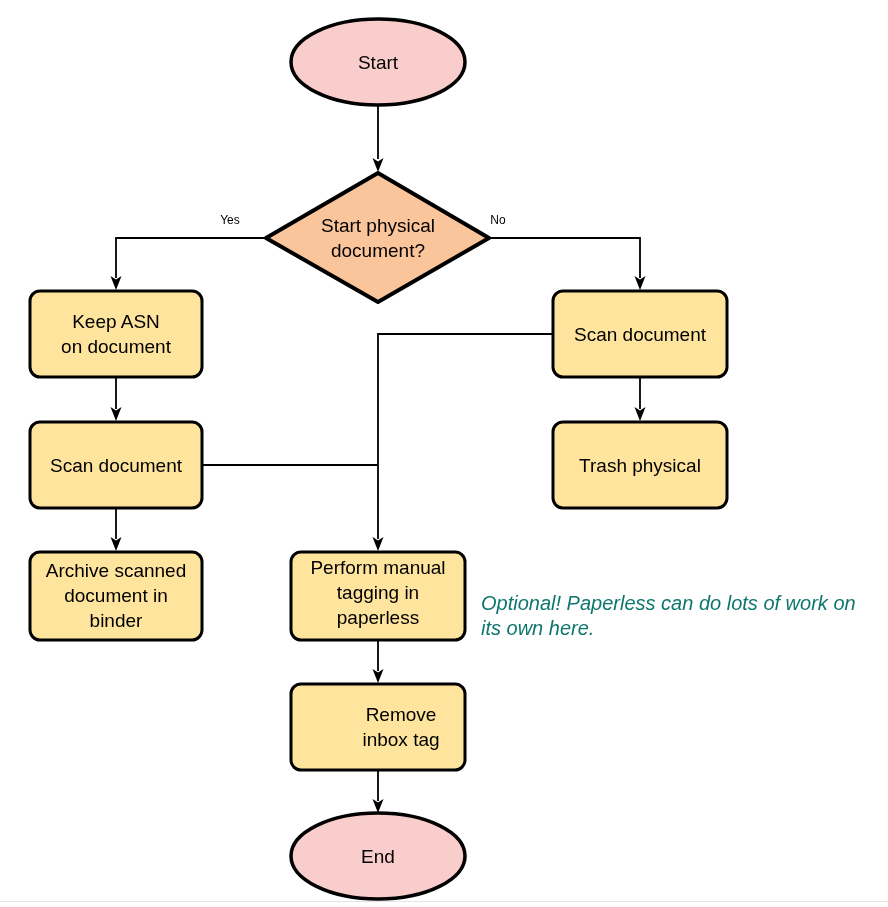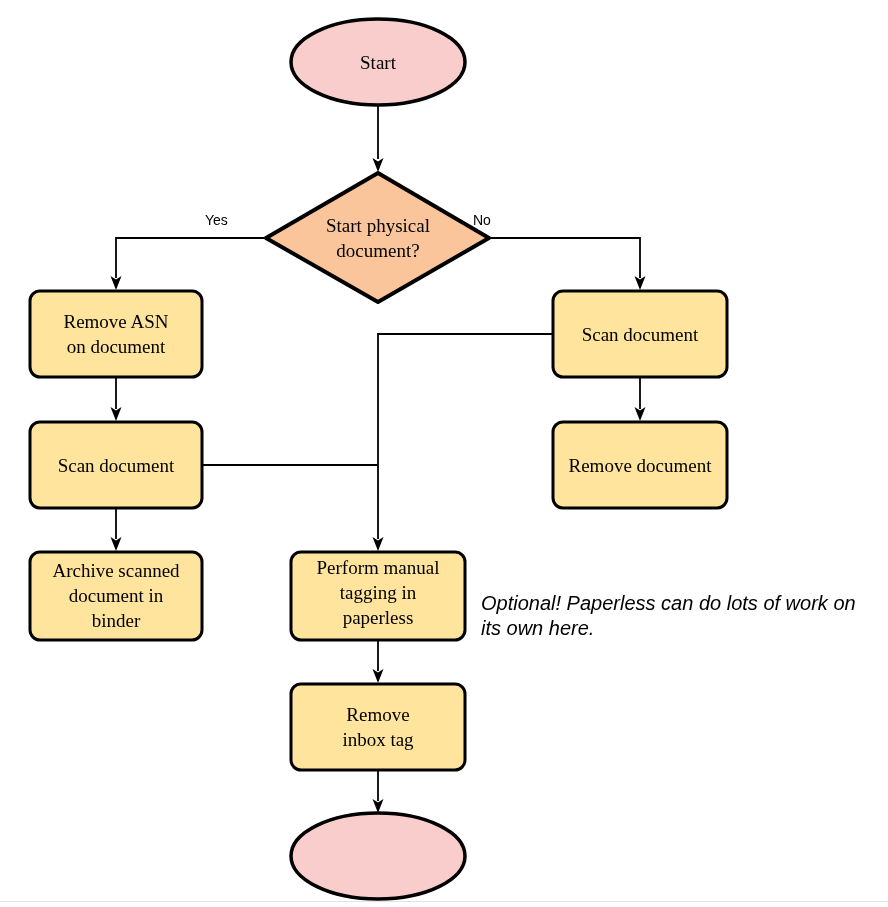--- a/index.html
+++ b/index.html
@@ -20,39 +20,39 @@
   .node-label {
     position: absolute;
     display: flex;
     align-items: center;
     justify-content: center;
     text-align: center;
     white-space: pre-line;
     font-size: 19px;
     line-height: 25px;
     color: #000000;
-    font-family: Liberation Serif, serif;
   }
   .edge-label {
     position: absolute;
-    font-size: 14px;
+    font-size: 12px;
     line-height: 20px;
+    text-align: center;
     color: #000000;
   }
   .annotation {
     position: absolute;
     left: 481px;
     top: 591px;
     width: 404px;
     font-style: italic;
     font-size: 20px;
     line-height: 25px;
     white-space: pre-line;
     text-align: left;
-    color: #000000;
+    color: #0f766e;
   }
   .page-bottom-edge {
     position: absolute;
     left: 0;
     top: 901px;
     width: 888px;
     height: 0;
     border-top: 1px solid #e4e4e4;
   }
 </style>
@@ -131,40 +131,41 @@
     <rect x="291" y="684" width="174" height="86" rx="10" stroke="#000000" stroke-width="3" fill="#ffe49e"></rect>
 
     <ellipse cx="378" cy="856" rx="87" ry="43" stroke="#000000" stroke-width="3.5" fill="#f9cdcb"></ellipse>
   </svg>
 
   <div class="node-label" style="left:291px; top:19px;  width:174px; height:86px;">Start</div>
 
   <div class="node-label" style="left:293px; top:196px; width:170px; height:84px;">Start physical
 document?</div>
 
-  <div class="node-label" style="left:30px;  top:291px; width:172px; height:86px;">Remove ASN
+  <div class="node-label" style="left:30px;  top:291px; width:172px; height:86px;">Keep ASN
 on document</div>
 
   <div class="node-label" style="left:30px;  top:422px; width:172px; height:86px;">Scan document</div>
 
   <div class="node-label" style="left:30px;  top:552px; width:172px; height:87px;">Archive scanned
 document in
 binder</div>
 
   <div class="node-label" style="left:553px; top:291px; width:174px; height:86px;">Scan document</div>
 
-  <div class="node-label" style="left:553px; top:422px; width:174px; height:86px;">Remove document</div>
+  <div class="node-label" style="left:553px; top:422px; width:174px; height:86px;">Trash physical</div>
 
   <div class="node-label" style="left:291px; top:552px; width:174px; height:80px;">Perform manual
 tagging in
 paperless</div>
 
-  <div class="node-label" style="left:291px; top:684px; width:174px; height:86px;">Remove
+  <div class="node-label" style="left:291px; top:684px; width:174px; height:86px;padding-left:23px;">Remove
 inbox tag</div>
 
+  <div class="node-label" style="left:291px; top:813px; width:174px; height:86px;">End</div>
 
   <div class="edge-label" style="left:205px; top:210px; width:50px;">Yes</div>
 
   <div class="edge-label" style="left:473px; top:210px; width:50px;">No</div>
 
   <div class="annotation">Optional! Paperless can do lots of work on
 its own here.</div>
 
   <div class="page-bottom-edge"></div>
 

